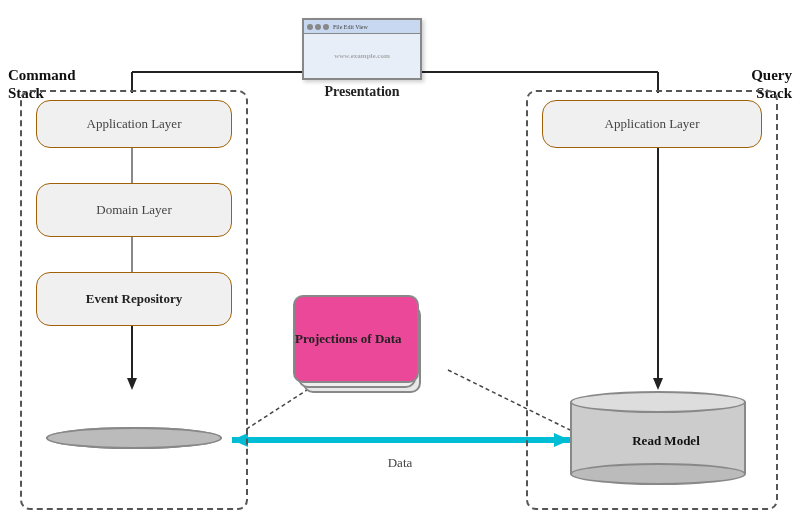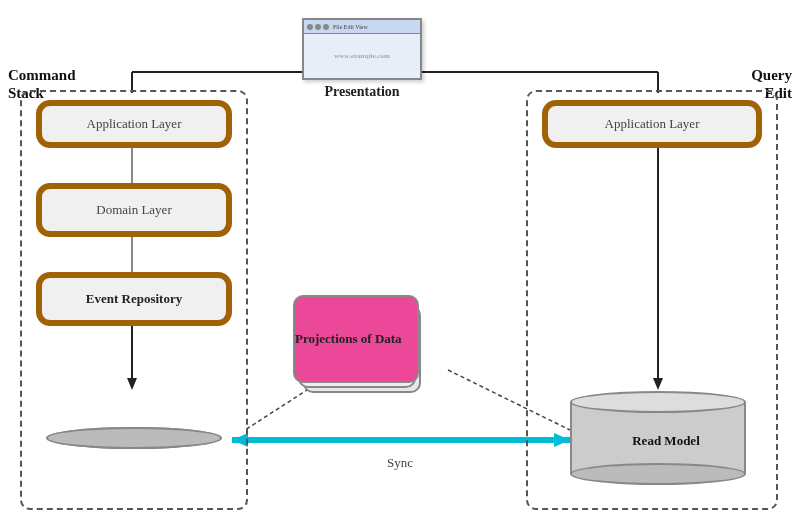--- a/index.html
+++ b/index.html
@@ -32,21 +32,21 @@
     
     .dashed-box {
       position: absolute;
       border: 2px dashed #555;
       border-radius: 10px;
     }
 
     
     .node {
       position: absolute;
-      border: 6px solid #a16207;
+      border: 1px solid #a16207;
       border-radius: 14px;
       background: #f0f0f0;
       display: flex;
       align-items: center;
       justify-content: center;
       text-align: center;
       font-size: 13px;
       color: #444;
       line-height: 1.3;
     }
@@ -188,21 +188,21 @@
     <line x1="448" y1="370" x2="570" y2="430" stroke="#444" stroke-width="1.5" stroke-dasharray="4,3"></line>
   </svg>
 
   <div class="stack-label" style="left:8px; top:18px;">
     <span style="white-space:pre-line;">Command
 Stack</span>
   </div>
 
   <div class="stack-label" style="right:8px; top:18px; text-align:right;">
     <span style="white-space:pre-line;">Query
-Edit</span>
+Stack</span>
   </div>
 
   <div class="presentation-box" style="left:302px; top:18px; width:120px; height:62px;">
     <div class="presentation-titlebar">
       <div class="titlebar-dot"></div>
       <div class="titlebar-dot"></div>
       <div class="titlebar-dot"></div>
       <span style="font-size:6px; color:#444; margin-left:2px;">File Edit View</span>
     </div>
     <div class="presentation-content">
@@ -235,21 +235,21 @@
 
   <div class="stacked-pages" style="left:293px; top:295px; width:138px; height:110px;">
     <div class="page-layer" style="left:10px; top:10px; width:118px; height:88px; background:#e8e8e8; z-index:1;"></div>
     <div class="page-layer" style="left:5px; top:5px; width:118px; height:88px; background:#efefef; z-index:2;"></div>
     <div class="page-layer" style="left:0px; top:0px; width:126px; height:88px; background:#ec4899; z-index:3; display:flex; align-items:center; text-align:center;">
       <span style="font-weight:bold; font-size:13px; color:#222; line-height:1.4;">Projections
 of Data</span>
     </div>
   </div>
 
-  <div style="position:absolute; left:350px; top:455px; width:100px; text-align:center; font-size:13px; color:#444;">Sync</div>
+  <div style="position:absolute; left:350px; top:455px; width:100px; text-align:center; font-size:13px; color:#444;">Data</div>
 
   <div class="node" style="left:542px; top:100px; width:220px; height:48px;">
     <span>Application Layer</span>
   </div>
 
   <div class="cylinder" style="left:570px; top:385px; width:176px; height:105px;">
     <div class="cylinder-top" style="height:22px; margin-bottom:-11px; position:relative; z-index:2;"></div>
     <div class="cylinder-body" style="height:72px; border-top: none; border-bottom:none;">
       <span class="cylinder-label" style="top:55%;padding-left:16px;">Read Model</span>
     </div>

